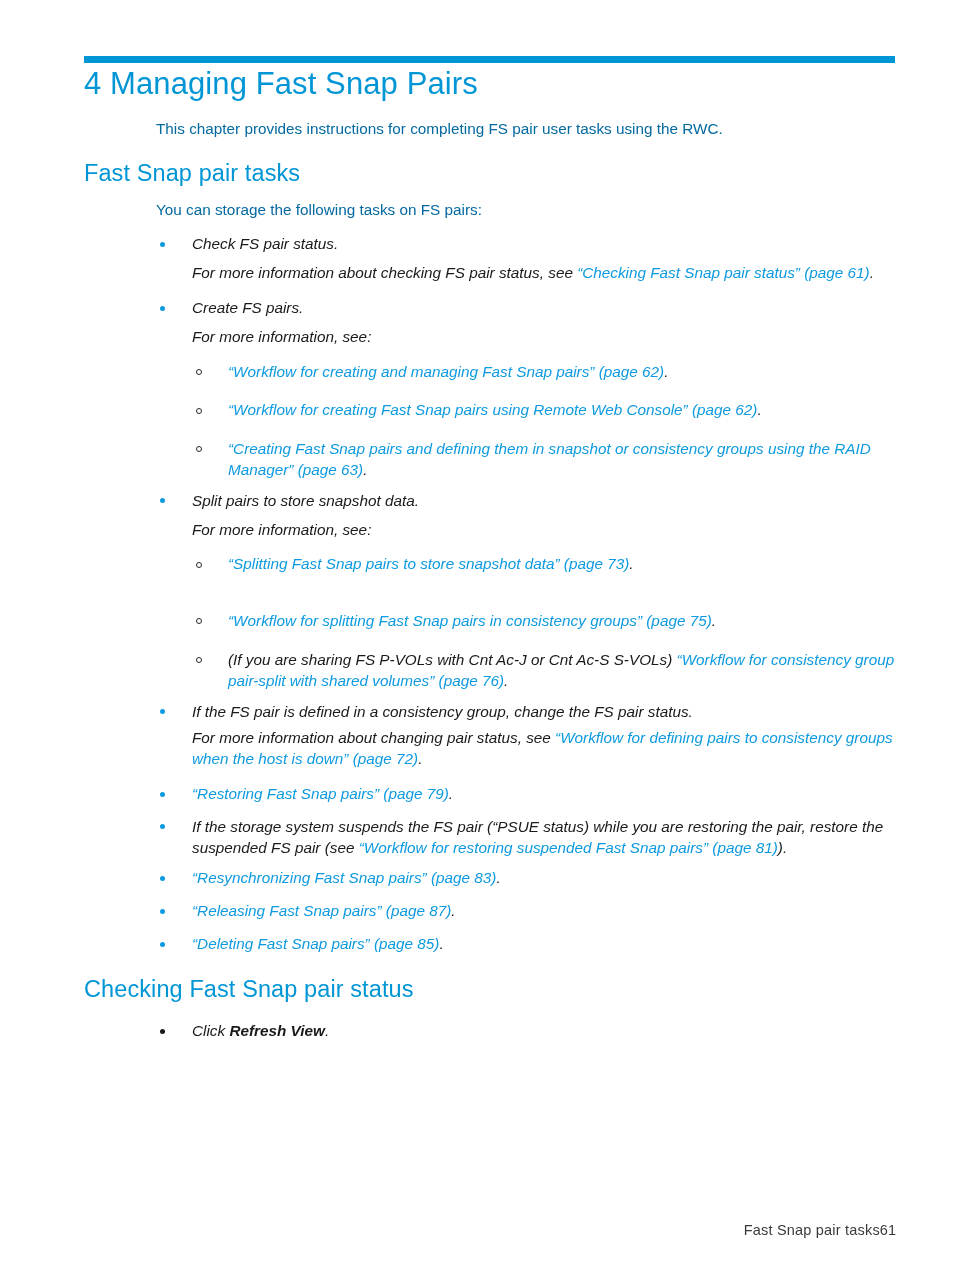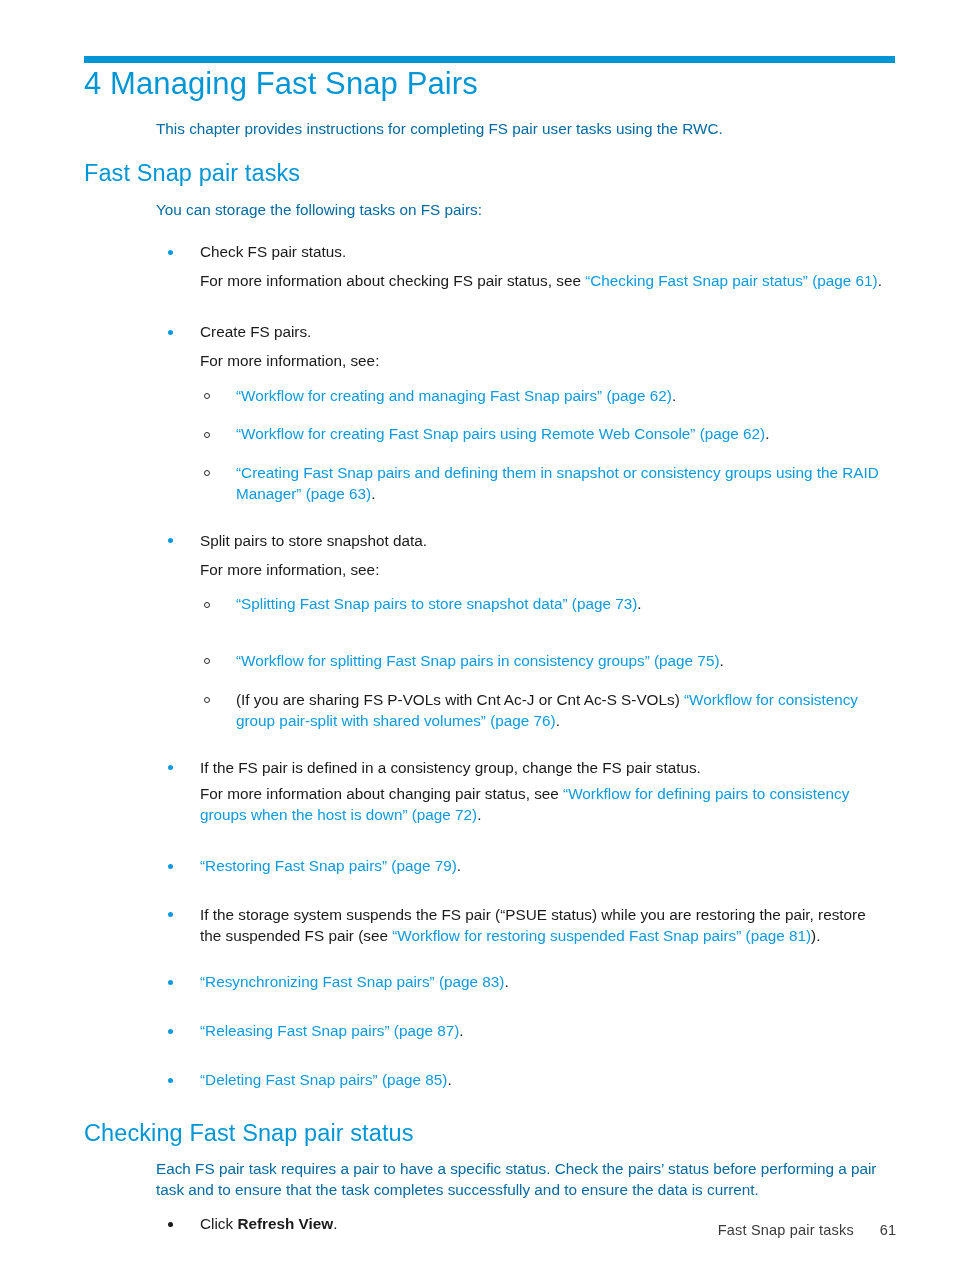--- a/index.html
+++ b/index.html
@@ -77,24 +77,25 @@
   b, .bold { font-weight: bold; }
 
   
   ul.lvl1 {
     list-style: none;
     margin: 0;
     padding: 0;
   }
   ul.lvl1 > li {
     position: relative;
-    margin: 8px;
+    margin: 0;
     padding: 0 0 0 108px;
     font-size: 15.3px;
     line-height: 1.36;
+    font-style: italic;
   }
   ul.lvl1 > li .disc {
     position: absolute;
     left: 76px;
     top: 0.50em;
     width: 5px;
     height: 5px;
     border-radius: 50%;
     background: #0d9ae0;
   }
@@ -144,21 +145,21 @@
   .footer {
     position: absolute;
     left: 84px;
     right: 58px;
     top: 1222px;
     text-align: right;
     font-size: 14.5px;
     color: #3a3a3a;
   }
   .footer .fsec { letter-spacing: 0.2px; }
-  .footer .fpage { display: inline-block; margin-left: 26px; }
+  .footer .fpage { display: inline-block; }
 </style>
 </head>
 <body>
 
 <div class="page">
 
   <div class="top-rule"></div>
 
   <div class="content">
 
@@ -278,21 +279,20 @@
       </li>
 
     </ul>
 
     <div class="sp-20"></div>
 
     <h2 class="section-title">Checking Fast Snap pair status</h2>
 
     <div class="sp-12"></div>
 
-    <p class="para indent-1">Each FS pair task requires a pair to have a specific status. Check the pairs’ status before performing a pair task and to ensure that the task completes successfully and to ensure the data is current.</p>
 
     <div class="sp-6"></div>
 
     <ul class="lvl1">
       <li class="dark-bullet">
         <span class="disc"></span><span>Click </span><b>Refresh View</b><span>.</span>
       </li>
     </ul>
 
   </div>

